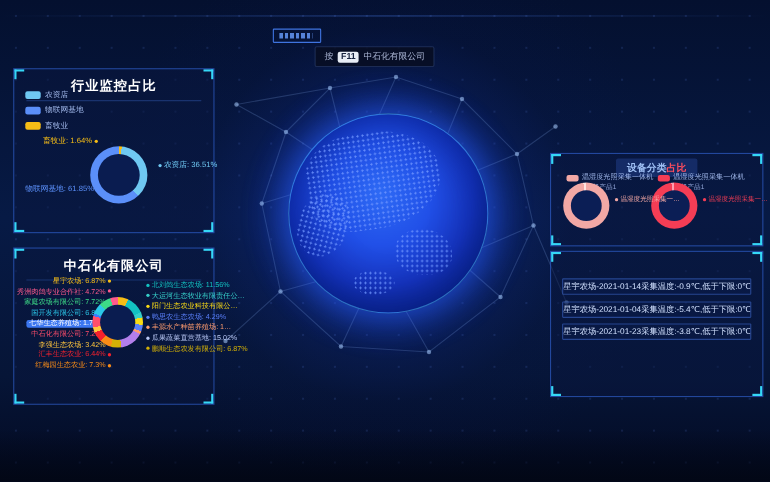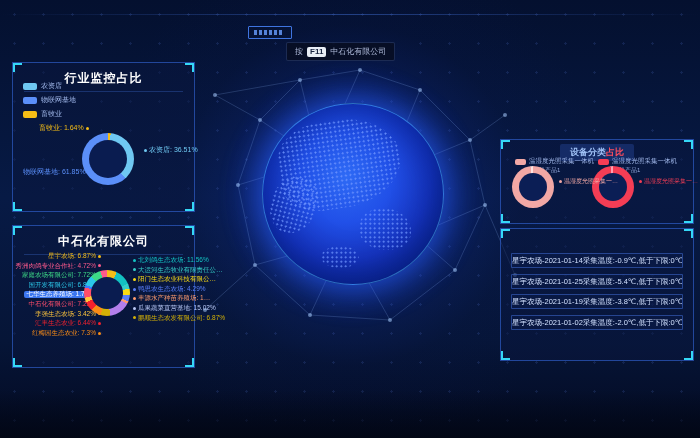--- a/index.html
+++ b/index.html
@@ -191,20 +191,19 @@
     <span class="sub-label" style="left:106px;top:26px">一体机产品1</span>
     <div class="donut d4a" style="--hole: #0b1e55; background: conic-gradient(rgb(242, 168, 165) 0%, rgb(242, 168, 165) 98%, rgb(255, 227, 224) 98%, rgb(255, 227, 224) 100%);"></div>
     <div class="donut d4b" style="--hole: #0b1e55; background: conic-gradient(rgb(244, 61, 85) 0%, rgb(244, 61, 85) 98%, rgb(255, 158, 176) 98%, rgb(255, 158, 176) 100%);"></div>
     <span class="side-label" style="left: 56px; top: 37px; color: rgb(242, 168, 165);"><i class="lead"></i><span>温湿度光照采集一…</span></span>
     <span class="side-label" style="left: 136px; top: 37px; color: rgb(244, 61, 85);"><i class="lead"></i><span>温湿度光照采集一…</span></span>
   </section>
 
   <section class="panel p5">
     <div class="alarm-list">
       <div class="alarm-row">星宇农场-2021-01-14采集温度:-0.9℃,低于下限:0℃</div>
-      <div class="alarm-row">星宇农场-2021-01-25采集温度:-5.4℃,低于下限:0℃</div>
-      <div class="alarm-row">星宇农场-2021-01-19采集温度:-3.8℃,低于下限:0℃</div>
-      <div class="alarm-row">星宇农场-2021-01-02采集温度:-2.0℃,低于下限:0℃</div>
+      <div class="alarm-row">星宇农场-2021-01-04采集温度:-5.4℃,低于下限:0℃</div>
+      <div class="alarm-row">星宇农场-2021-01-23采集温度:-3.8℃,低于下限:0℃</div>
     </div>
   </section>
 
   <div class="bottom-band"></div>
 </div>
 
 </body></html>

